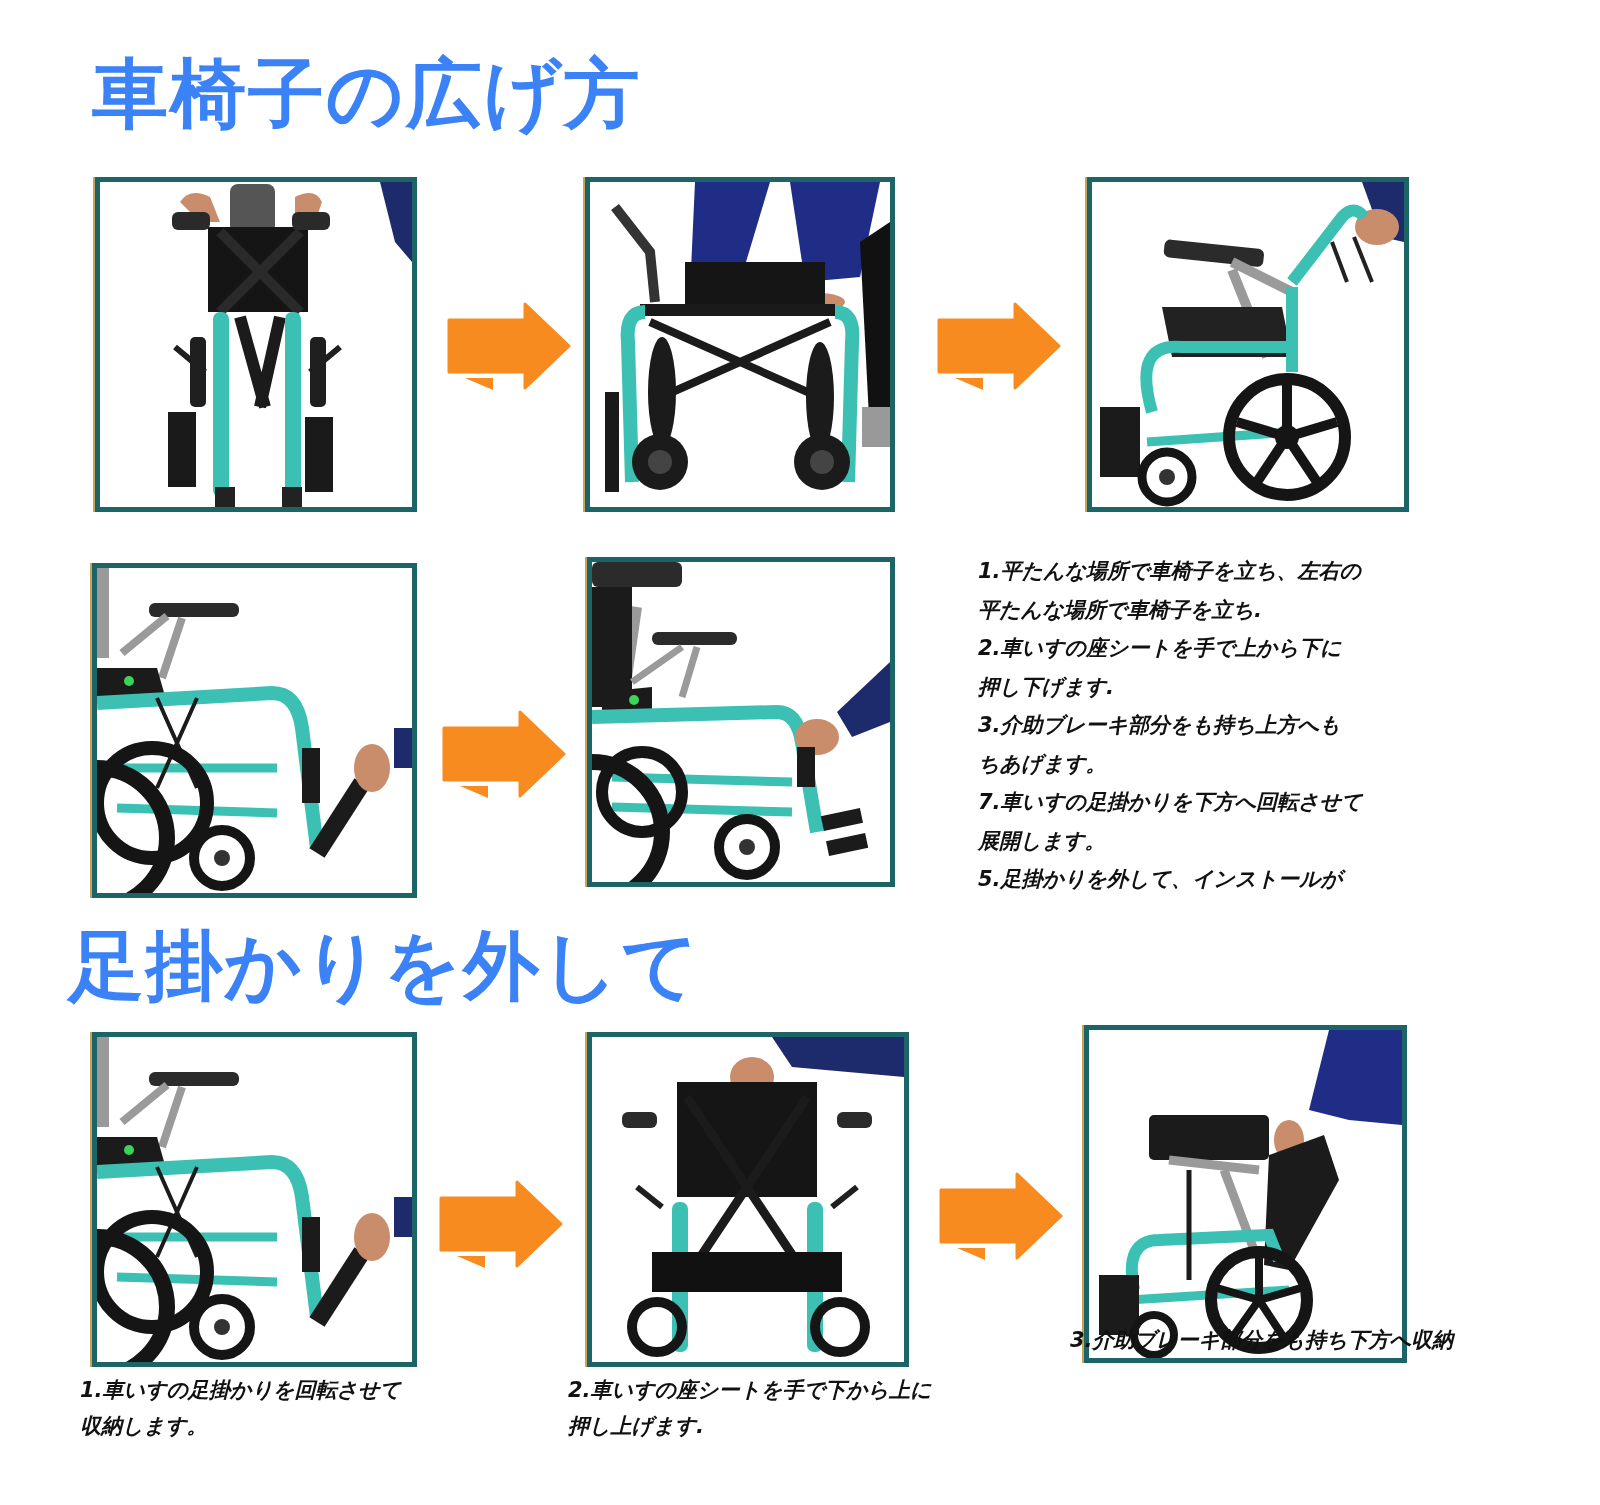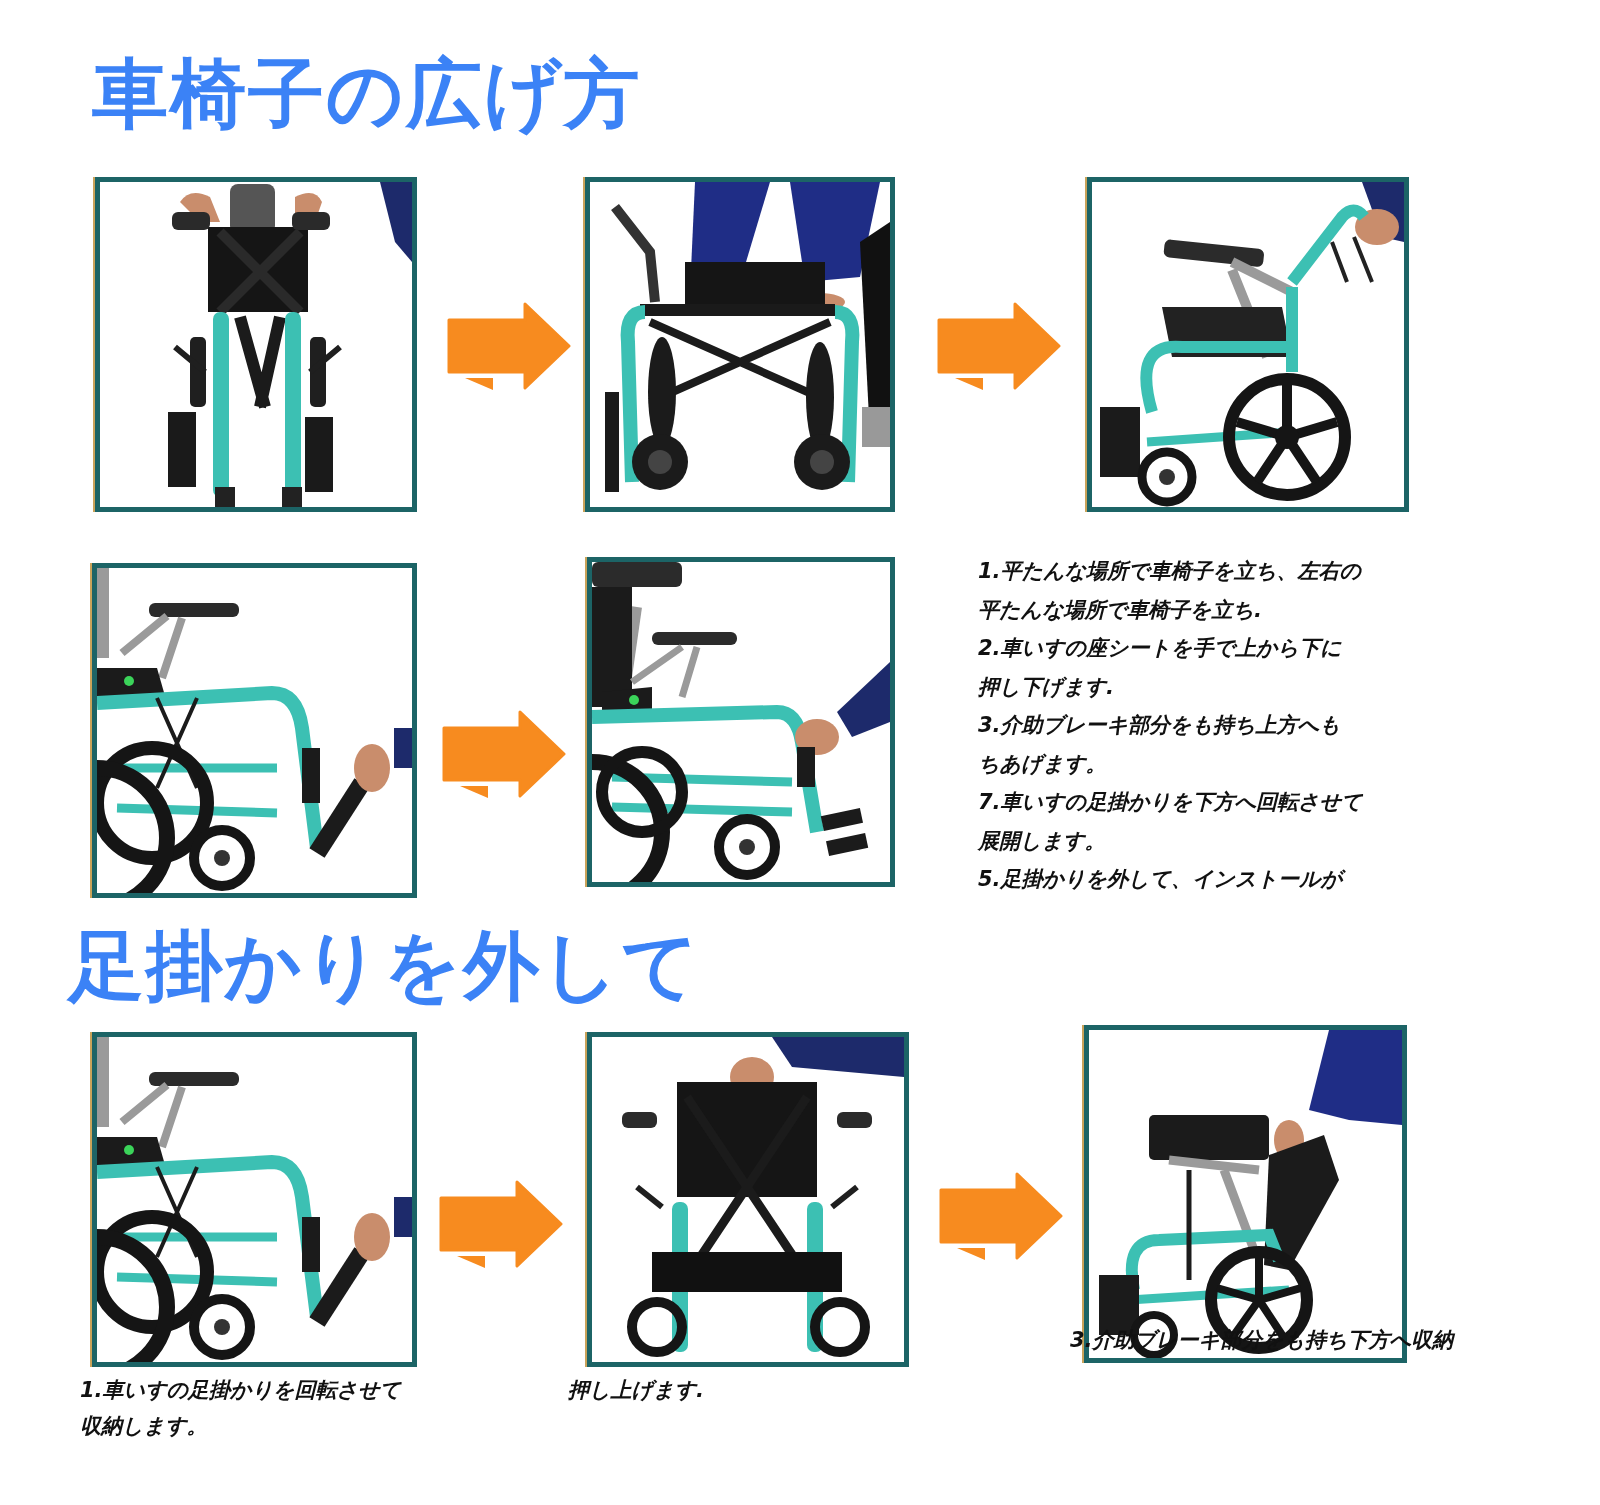--- a/index.html
+++ b/index.html
@@ -236,17 +236,18 @@
     <path d="M170 270 L170 225 M170 270 L212 258 M170 270 L195 308 M170 270 L143 308 M170 270 L128 258" stroke="#151515" stroke-width="8"></path>
     <circle cx="65" cy="305" r="20" fill="none" stroke="#151515" stroke-width="8"></circle>
   </svg>
 </div>
 
 <div class="caption" style="left:80px; top:1372px;">
   <span class="line">1.車いすの足掛かりを回転させて</span>
   <span class="line">収納します。</span>
 </div>
 <div class="caption" style="left:568px; top:1372px;">
+  <span class="line">2.車いすの座シートを手で下から上に</span>
   <span class="line">押し上げます.</span>
 </div>
 <div class="caption" style="left:1070px; top:1322px;">
   <span class="line">3.介助ブレーキ部分をも持ち下方へ収納</span>
 </div>
 
 </body></html>

